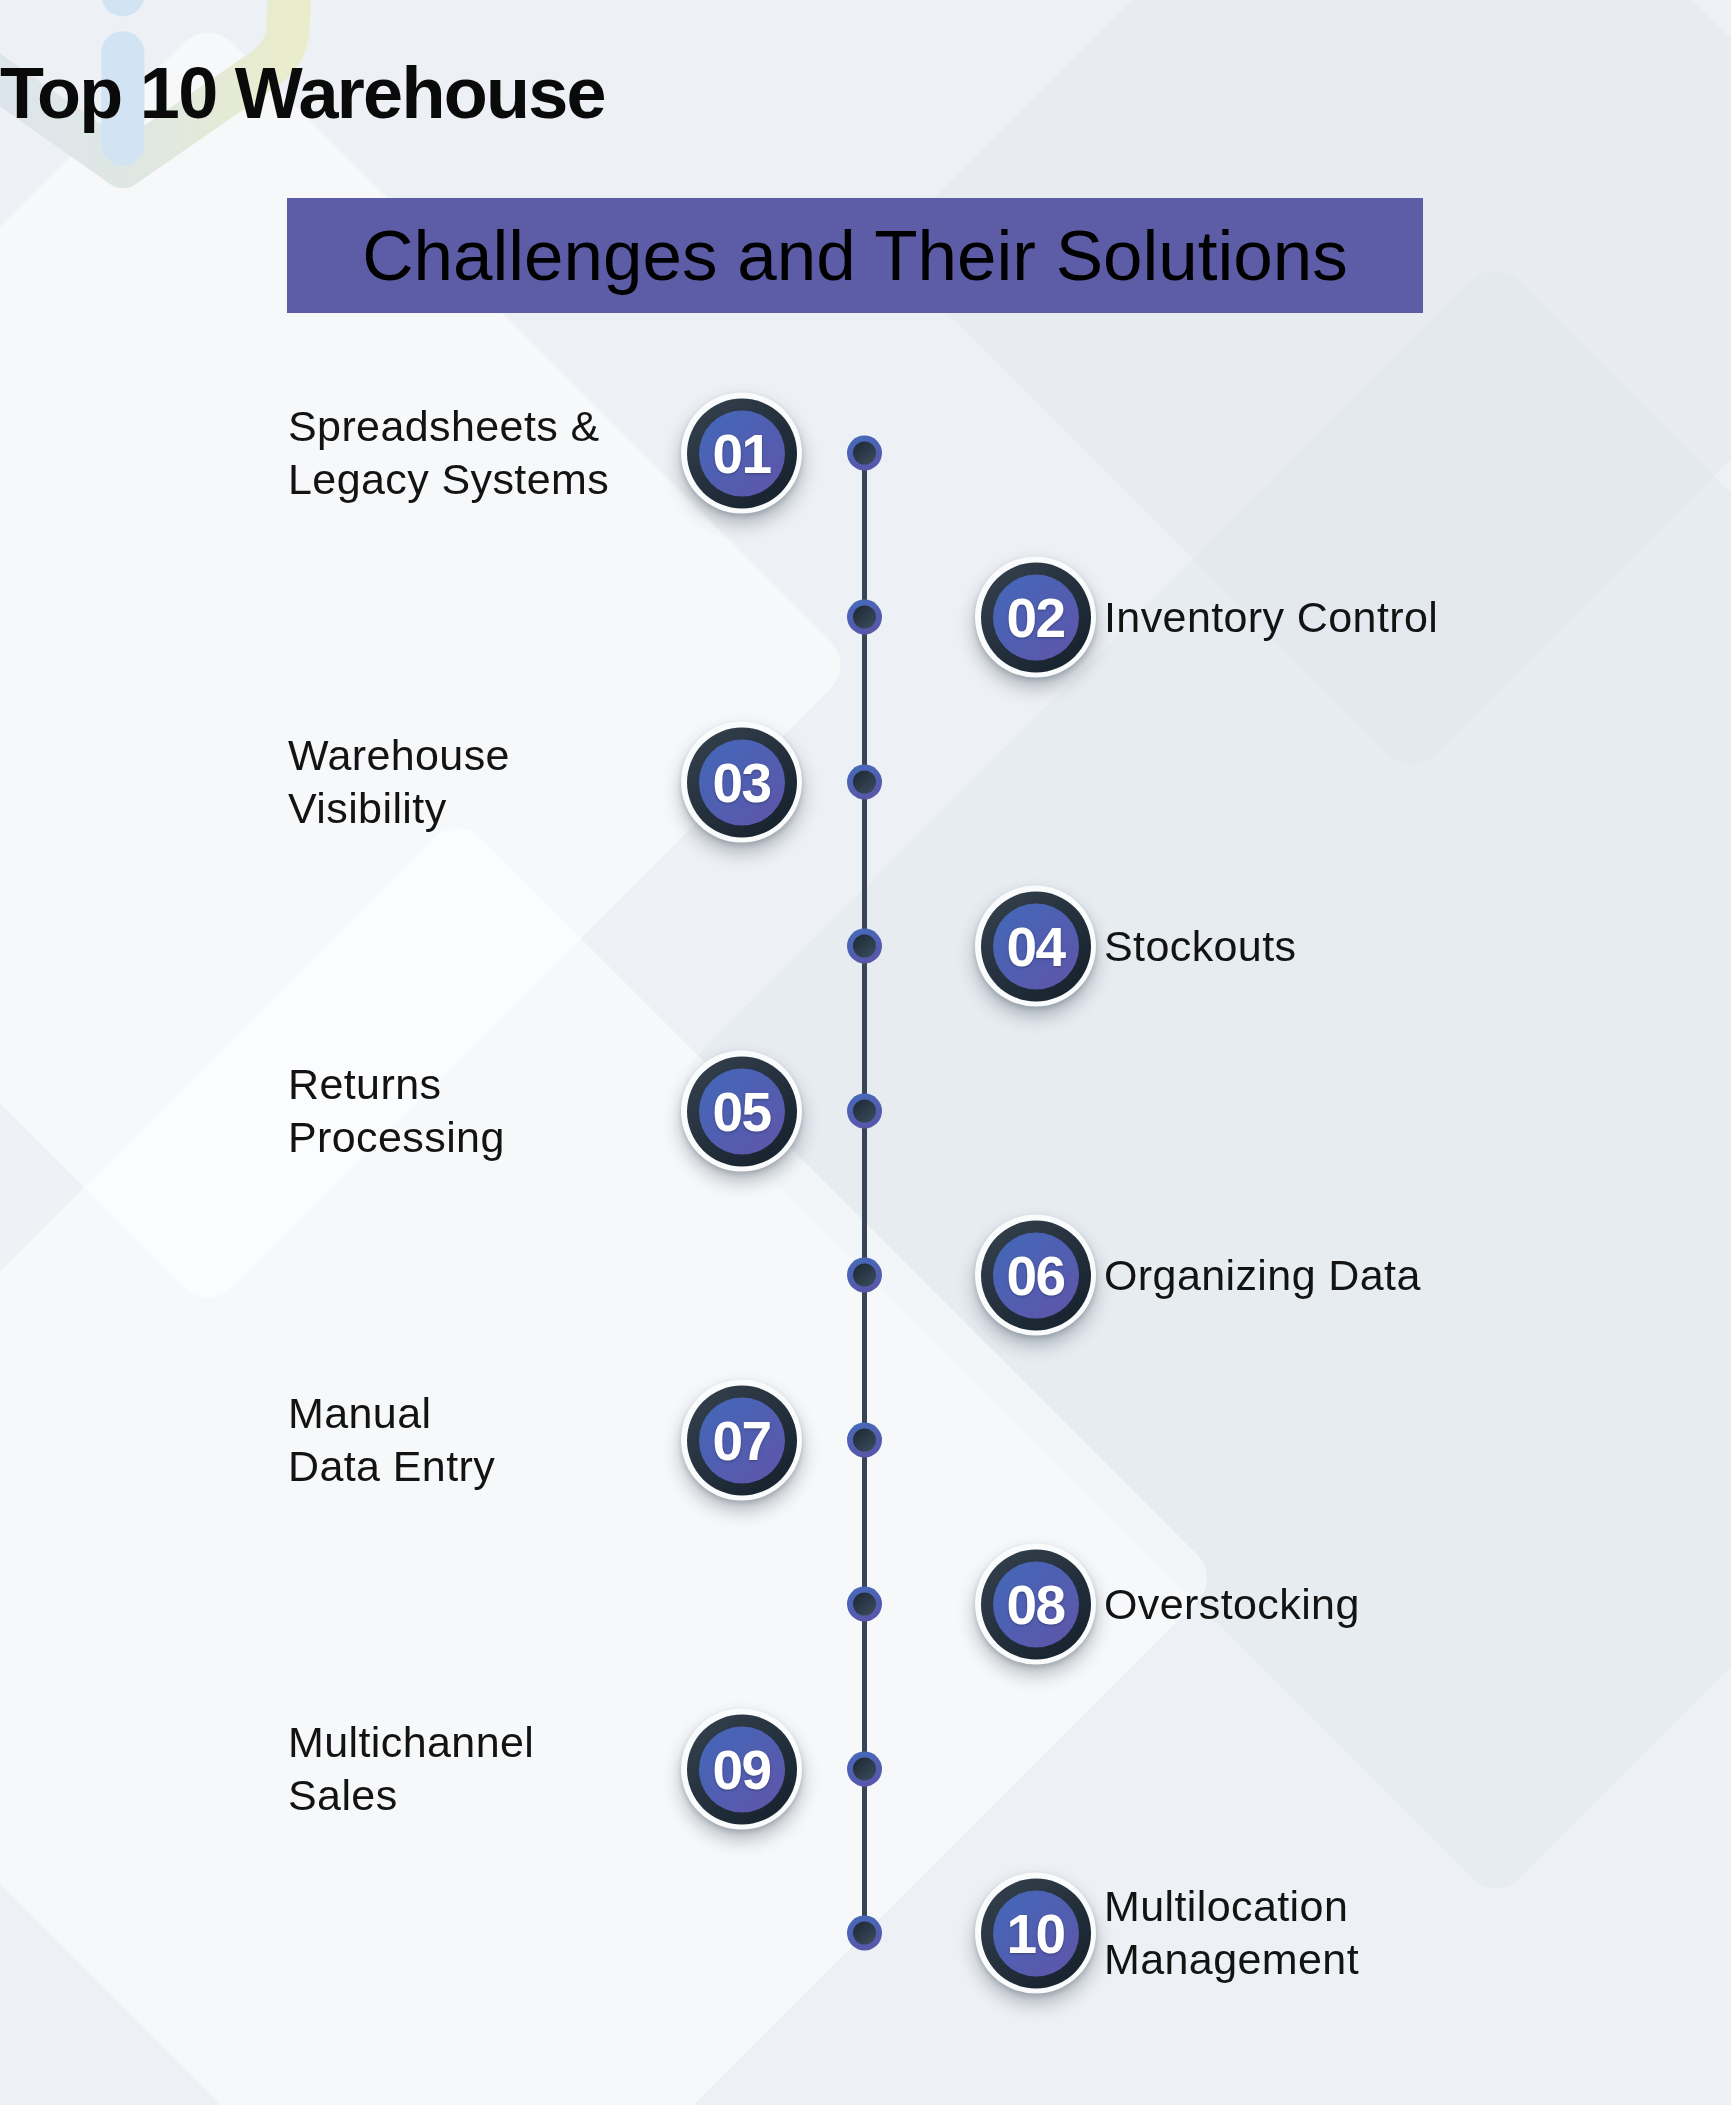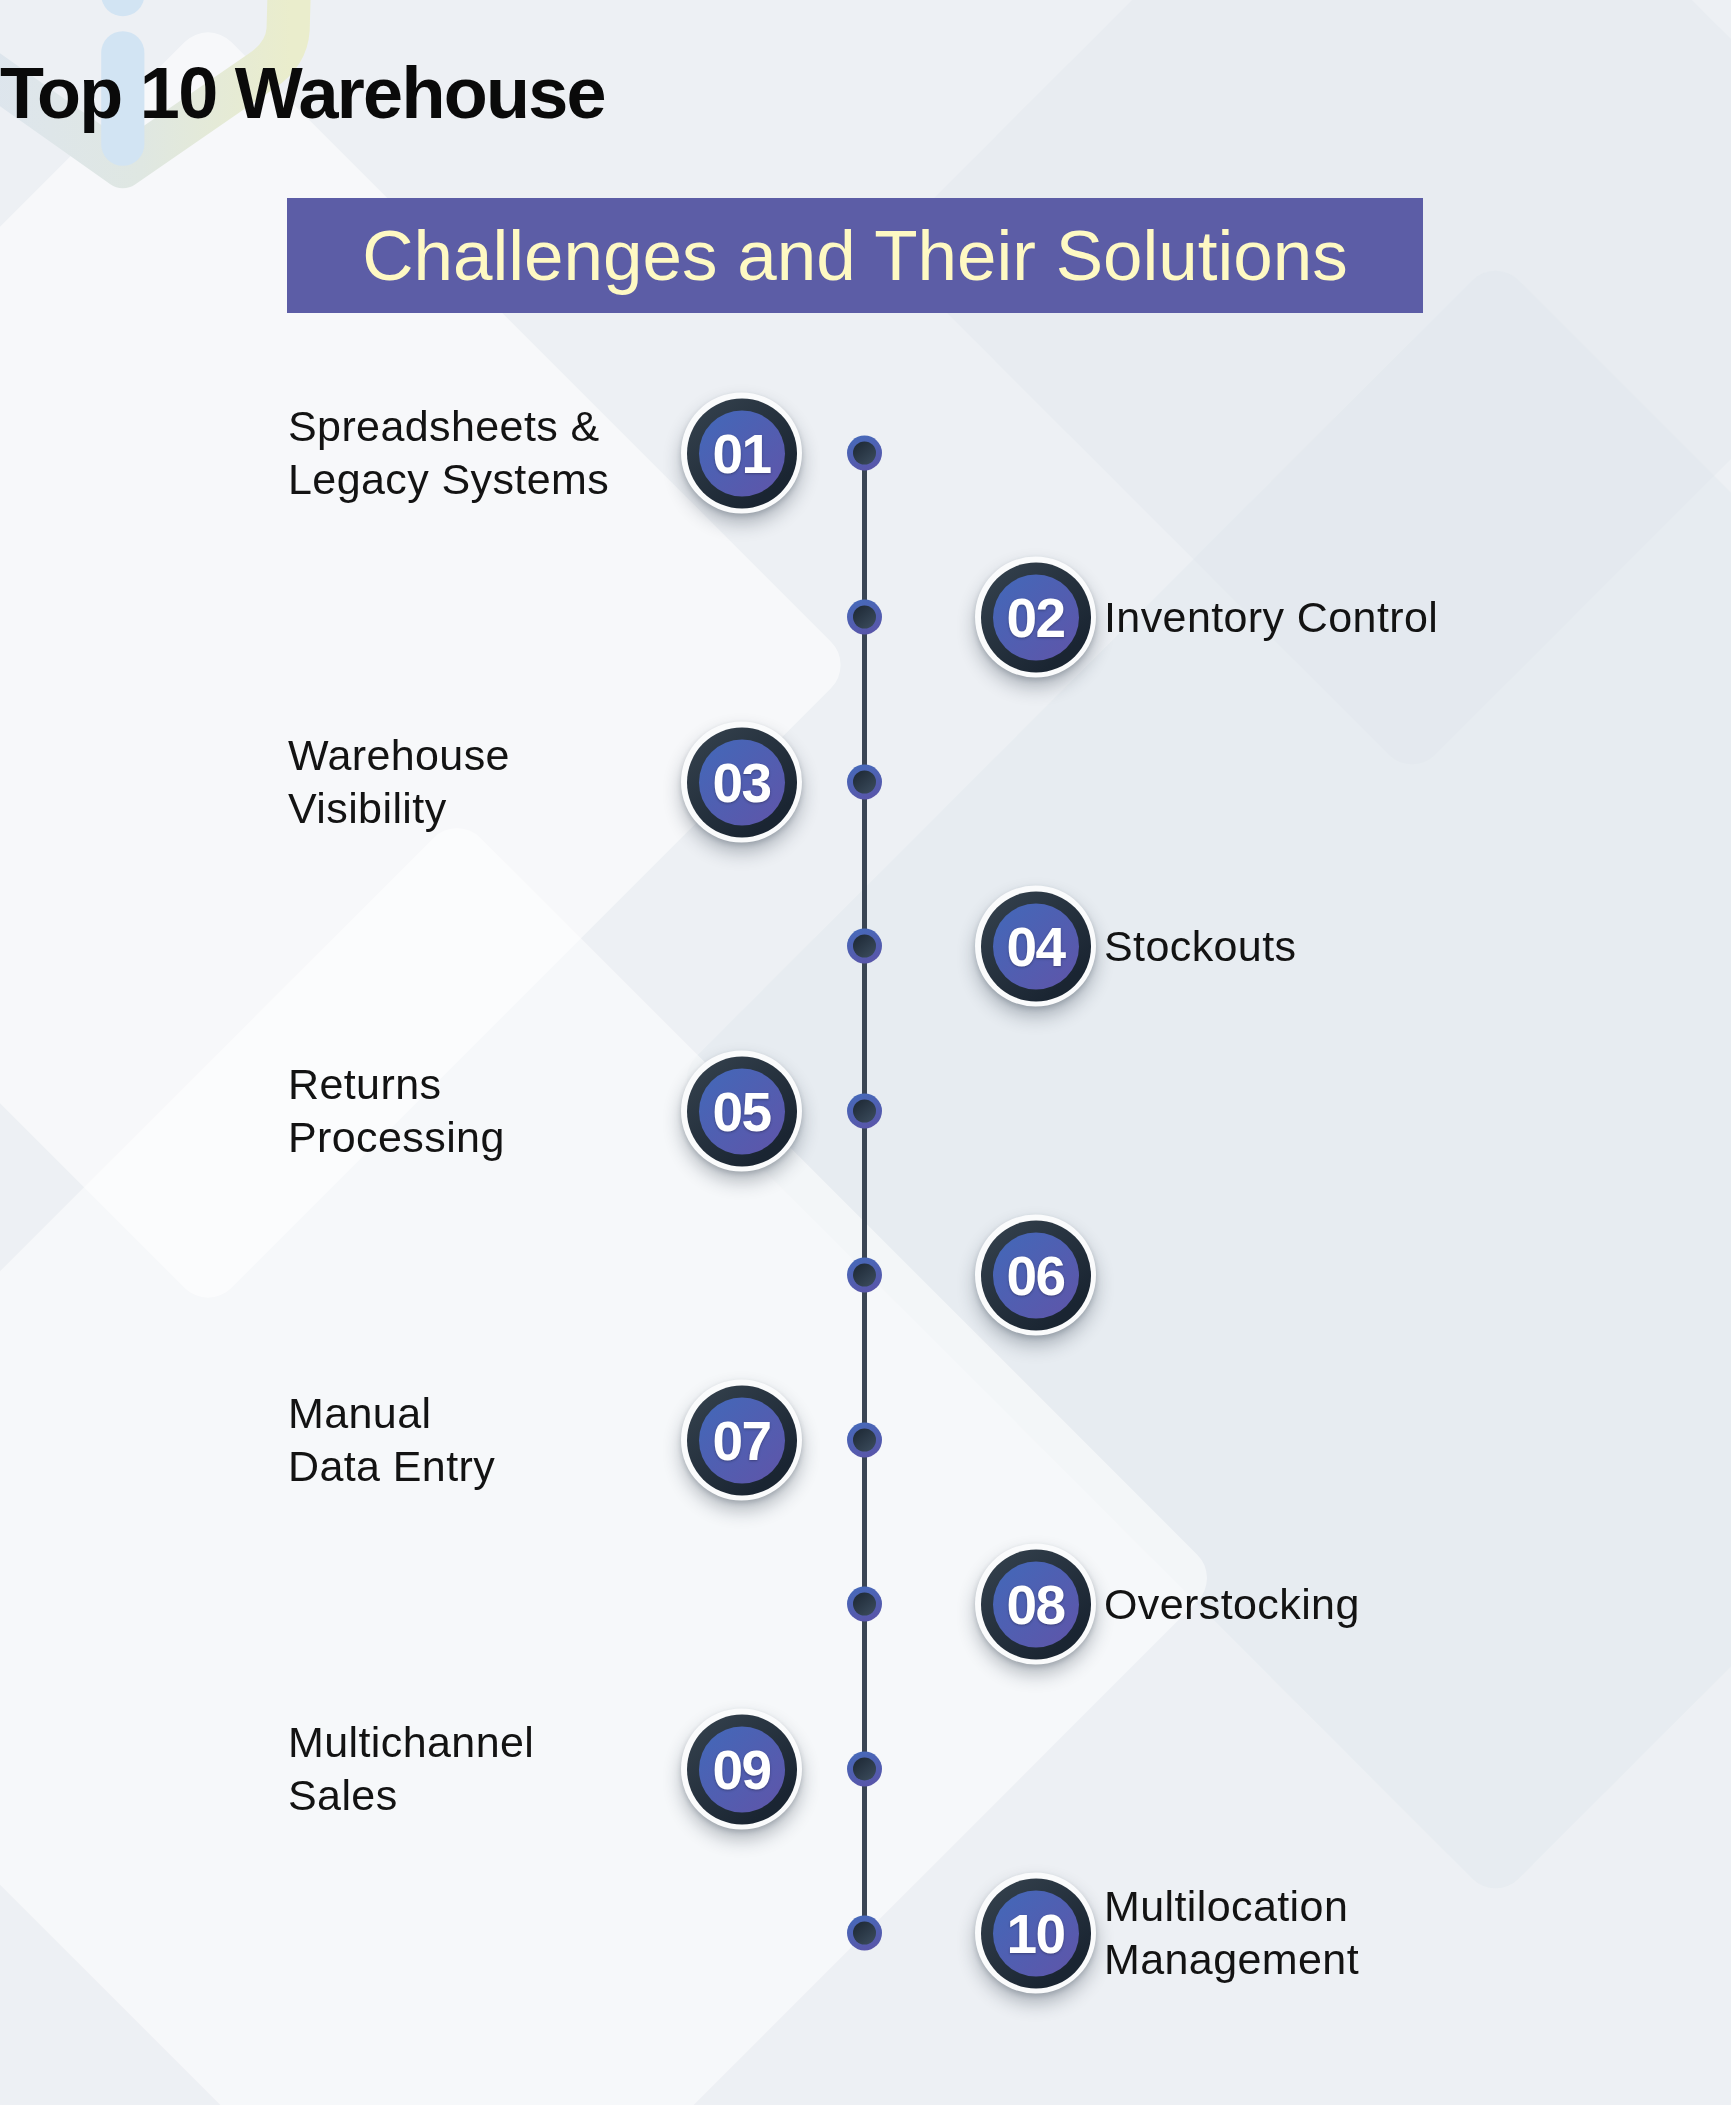--- a/index.html
+++ b/index.html
@@ -21,21 +21,21 @@
     position:absolute;left:0;top:43px;width:100%;
     text-align:left;font-size:72px;font-weight:800;letter-spacing:-1.7px;
     color:#0a0a0a;line-height:100px;
   }
   .banner{
     position:absolute;left:287px;top:198px;width:1136px;height:115px;
     background:#5c5da6;
   }
   .banner-text{
     width:100%;height:100%;display:flex;align-items:center;justify-content:center;
-    color:#fef9c3;font-size:71px;font-weight:500;letter-spacing:0px;line-height:115px;
+    color:#000000;font-size:71px;font-weight:500;letter-spacing:0px;line-height:115px;
   }
   
   .tl-line{position:absolute;left:862px;top:453px;width:5px;height:1489px;background:#3a4554;z-index:1;}
   .row{position:absolute;left:0;width:100%;height:0;z-index:2;}
   .r1{top:453px}.r2{top:617px}.r3{top:782px}.r4{top:946px}.r5{top:1111px}
   .r6{top:1275px}.r7{top:1440px}.r8{top:1604px}.r9{top:1769px}.r10{top:1933px}
   .label{
     position:absolute;left:264px;top:0;transform:translateY(-50%);
     font-size:43px;font-weight:500;color:#131313;line-height:53px;letter-spacing:0.4px;
     white-space:nowrap;
@@ -185,20 +185,21 @@
       </div>
     </div>
   </div>
   <div class="dot">
       <div class="dot-core"></div>
     </div>
 </div>
 
 <div class="row right r6">
   <div class="label">
+    <div>Organizing Data</div>
   </div>
   <div class="badge">
     <div class="badge-dark">
       <div class="badge-core">
         <span class="num">06</span>
       </div>
     </div>
   </div>
   <div class="dot">
       <div class="dot-core"></div>

